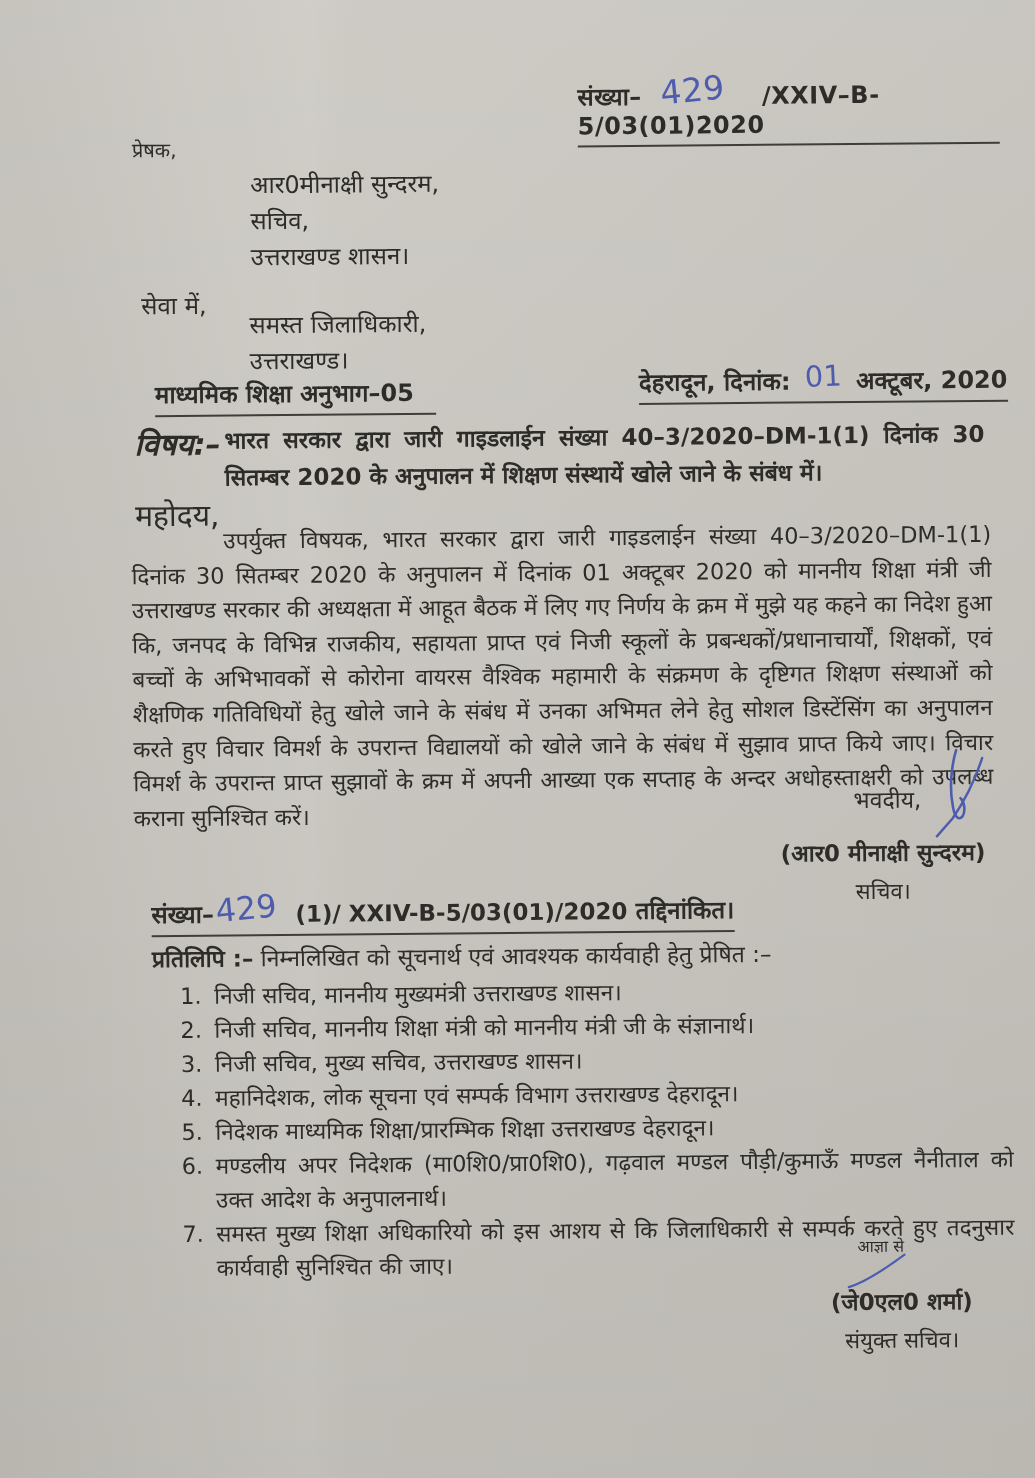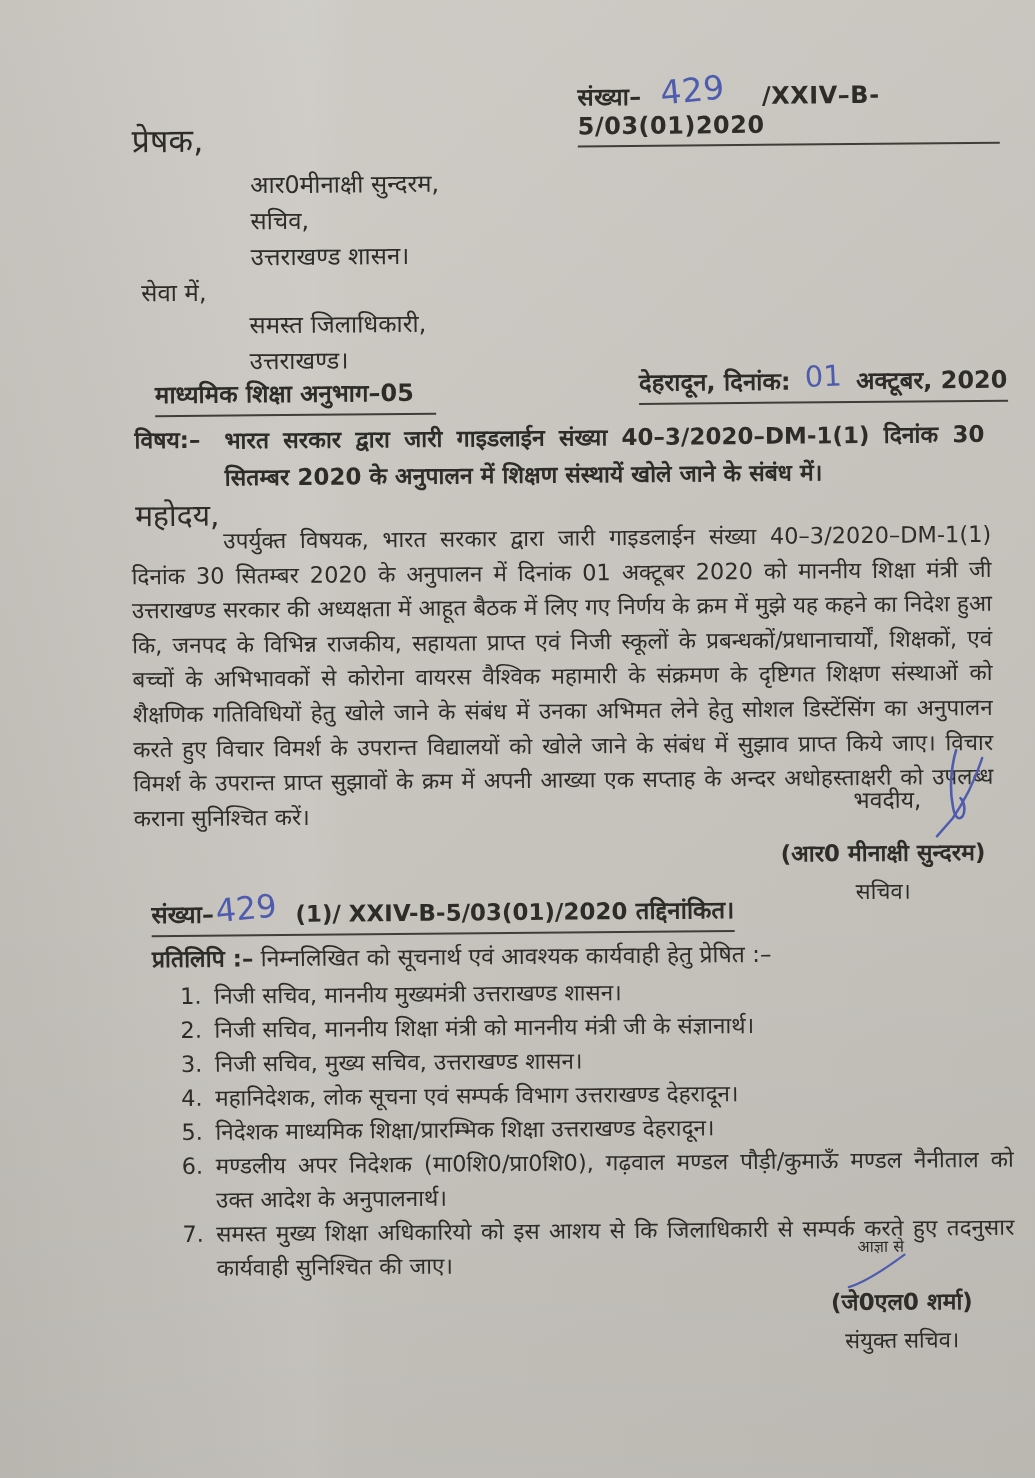--- a/index.html
+++ b/index.html
@@ -21,29 +21,29 @@
   .hw{
     color:#4e5cae;
     display:inline-block;
     transform:rotate(-5deg);
     font-size:33px;
     line-height:20px;
     font-weight:normal;
     position:relative;top:-3px;
   }
   .ref-top{top:80px;left:583px;width:422px;font-size:24px;font-weight:bold;letter-spacing:0.5px;}
-  .from-label{top:115px;left:137px;font-size:32px;}
+  .from-label{top:133px;left:137px;font-size:20px;}
   .sender-block{top:165px;left:255px;font-size:24px;line-height:36px;}
-  .to-label{top:272px;left:145px;font-size:24px;}
+  .to-label{top:285px;left:145px;font-size:24px;}
   .recipient-block{top:305px;left:253px;font-size:24px;line-height:36px;}
   .section-left{top:374px;left:158px;font-size:24px;font-weight:bold;padding-right:22px;}
   .section-right{top:366px;left:642px;font-size:24px;font-weight:bold;}
   .section-right .hw{font-size:29px;transform:rotate(-2deg);margin:0 6px;}
   .subject-row{top:420px;left:137px;width:850px;display:flex;}
-  .subject-label{width:90px;flex:0 0 90px;font-size:23px;font-weight:bold;}
+  .subject-label{width:90px;flex:0 0 90px;font-size:30px;font-weight:bold;font-style:italic;}
   .subject-text{flex:1;font-size:23px;font-weight:bold;line-height:37px;text-align:justify;}
   .salutation{top:491px;left:137px;font-size:30px;}
   .body-par{top:521px;left:133px;width:860px;font-size:22.5px;line-height:34.6px;text-align:justify;text-indent:92px;}
   .valediction{top:786px;left:853px;font-size:23px;}
   .sig1{top:748px;left:916px;}
   .sign-block-1{top:839px;left:756px;width:252px;text-align:center;}
   .sign-name{font-size:23px;font-weight:bold;}
   .sign-desig{font-size:22px;margin-top:7px;}
   .ref-bottom{top:894px;left:150px;font-size:24px;font-weight:bold;}
   .ref-bottom .hw{font-size:32px;margin:0 10px 0 2px;}

